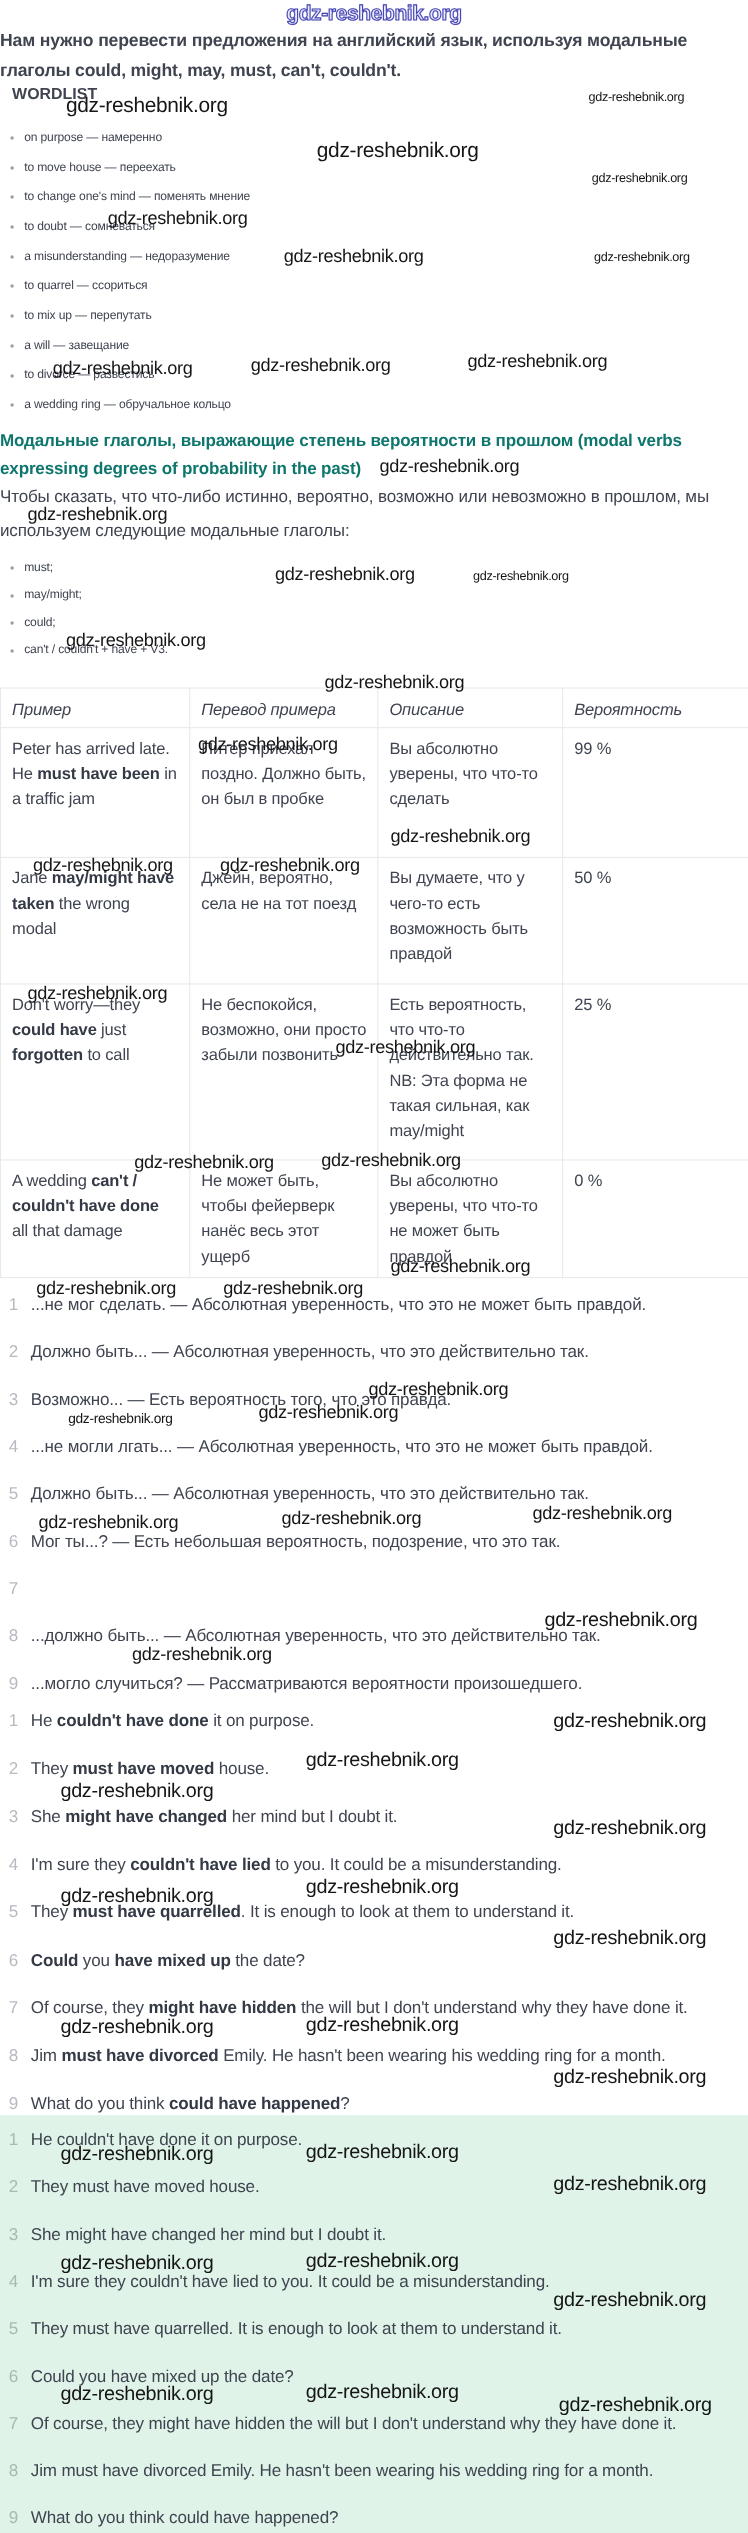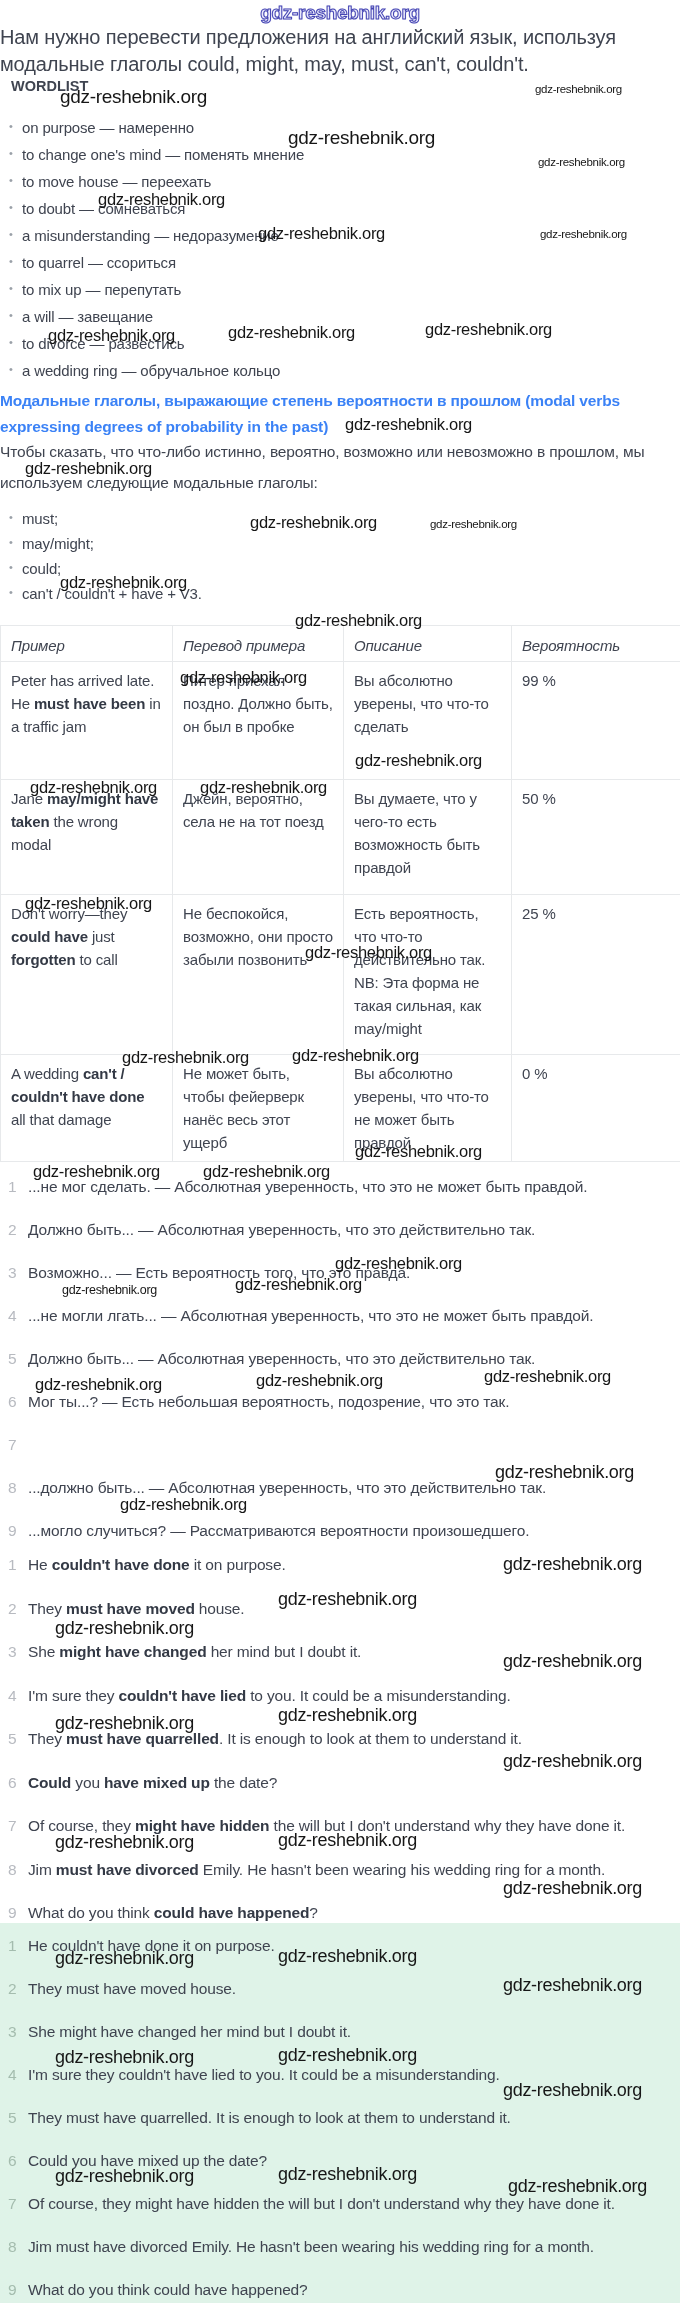--- a/index.html
+++ b/index.html
@@ -11,27 +11,27 @@
   .wm { position:absolute; color:#161616; white-space:nowrap; z-index:5; letter-spacing:-0.3px; }
   .wm-lg  { font-size:19px; }
   .wm-md  { font-size:16.5px; }
   .wm-md2 { font-size:18px; }
   .wm-sm  { font-size:11.5px; }
   .wm-top { left:50%; transform:translateX(-50%); font-size:19px; font-weight:700;
             color:#e9e9fb; -webkit-text-stroke:1px #4646b4; text-shadow:0 0 1px #4646b4; }
 
   
   .abs { position:absolute; }
-  .intro { top:24px; left:0; width:674px; font-size:20px; line-height:27px; }
+  .intro { top:24px; left:0; width:674px; font-size:16px; line-height:27px;font-weight:bold; }
   .wordlist-title { top:78px; left:11px; font-size:14.5px; font-weight:700; letter-spacing:0; }
   .bullets { left:0; }
-  .bullets .bi { position:relative; padding-left:22px; font-size:15px; }
+  .bullets .bi { position:relative; padding-left:22px; font-size:11px; }
   .bullets .bi::before { content:"•"; position:absolute; left:9px; top:1px; color:#9aa0a8; font-size:11px; }
   .wl { top:119px; } .wl .bi { height:27px; }
-  .theory-heading { top:388px; left:0; width:648px; font-size:15.5px; font-weight:700; line-height:26px; color:#3b82f6; }
+  .theory-heading { top:388px; left:0; width:648px; font-size:15.5px; font-weight:700; line-height:26px; color:#0f766e; }
   .theory-intro { top:436px; left:0; width:668px; font-size:15.5px; line-height:31px; }
   .ml { top:510px; } .ml .bi { height:25px; }
 
   
   table.prob { position:absolute; top:625px; left:0; width:680px; border-collapse:collapse; table-layout:fixed;padding-left:20px; }
   .prob th, .prob td { border:1px solid #e7e9eb; vertical-align:top; text-align:left;
                        padding:7px 10px 7px 10px; font-size:15px; line-height:23px; font-weight:400; }
   .prob th { font-style:italic; padding-top:8px; padding-bottom:4px; }
   .prob .r1 td { height:118px; } .prob .r2 td { height:115px; }
   .prob .r3 td { height:160px; } .prob .r4 td { height:103px; }
@@ -109,22 +109,22 @@
   <span class="wm wm-md2" style="left:503px;top:2080px">gdz-reshebnik.org</span>
   <span class="wm wm-md2" style="left:55px;top:2166px">gdz-reshebnik.org</span>
   <span class="wm wm-md2" style="left:278px;top:2164px">gdz-reshebnik.org</span>
   <span class="wm wm-md2" style="left:508px;top:2176px">gdz-reshebnik.org</span>
 
   <p class="abs intro">Нам нужно перевести предложения на английский язык, используя модальные глаголы could, might, may, must, can't, couldn't.</p>
 
   <div class="abs wordlist-title">WORDLIST</div>
   <div class="abs bullets wl">
     <div class="bi">on purpose — намеренно</div>
+    <div class="bi">to move house — переехать</div>
     <div class="bi">to change one's mind — поменять мнение</div>
-    <div class="bi">to move house — переехать</div>
     <div class="bi">to doubt — сомневаться</div>
     <div class="bi">a misunderstanding — недоразумение</div>
     <div class="bi">to quarrel — ссориться</div>
     <div class="bi">to mix up — перепутать</div>
     <div class="bi">a will — завещание</div>
     <div class="bi">to divorce — развестись</div>
     <div class="bi">a wedding ring — обручальное кольцо</div>
   </div>
 
   <div class="abs theory-heading">Модальные глаголы, выражающие степень вероятности в прошлом (modal verbs expressing degrees of probability in the past)</div>

